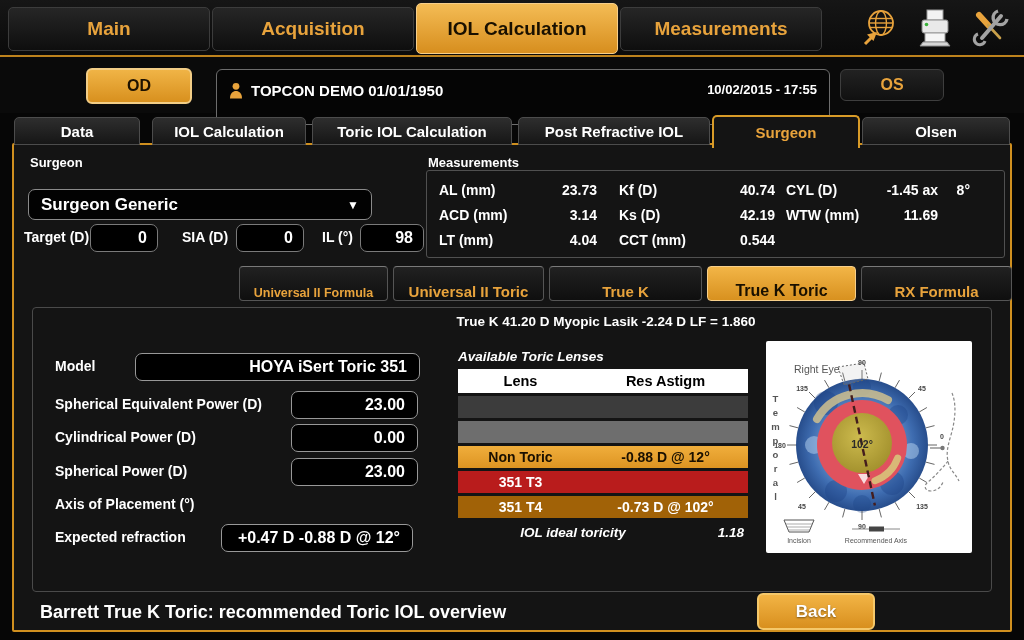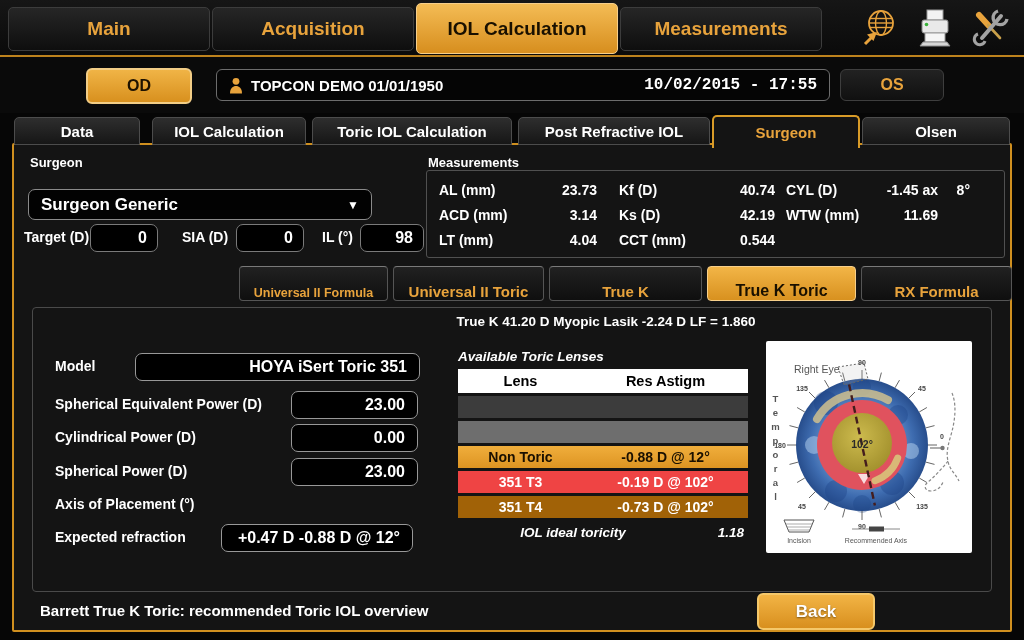--- a/index.html
+++ b/index.html
@@ -11,23 +11,23 @@
     color:#e8a33c;font-weight:bold;font-size:19px;display:flex;align-items:center;justify-content:center;cursor:default;}
   .nav-tab.t0{left:8px;width:200px}.nav-tab.t1{left:212px;width:200px}.nav-tab.t2{left:416px;width:200px}.nav-tab.t3{left:620px;width:200px}
   .nav-tab.active{top:3px;height:49px;background:linear-gradient(#f4bc55,#d78e1e);border-color:#f7cf8a;color:#191000;}
   .nav-icons{position:absolute;right:12px;top:7px;display:flex;gap:14px;align-items:center;height:42px;}
   .nav-icon{width:42px;height:42px;display:flex;align-items:center;justify-content:center;}
   
   .header{position:absolute;left:0;top:57px;width:1024px;height:56px;background:#0a0a0a;}
   .od-btn{position:absolute;left:86px;top:11px;width:102px;height:32px;background:linear-gradient(#f0b446,#d8901e);
     border:2px solid #f2cd86;border-radius:6px;color:#1d1200;font-weight:bold;font-size:16px;display:flex;align-items:center;justify-content:center;}
   .patient-bar{position:absolute;left:216px;top:12px;width:588px;height:30px;background:#050505;border:1px solid #6d6d6d;border-radius:6px;
-    display:flex;align-items:center;padding:0 12px;color:#fff;font-weight:bold;font-size:15px;}
+    display:flex;padding:12px 12px;color:#fff;font-weight:bold;font-size:15px;}
   .patient-bar .pname{margin-left:8px;flex:1;}
-  .patient-bar .pdate{font-size:16px;font-family:Liberation Mono, monospace;}
+  .patient-bar .pdate{font-size:13px;}
   .os-btn{position:absolute;left:840px;top:12px;width:102px;height:30px;background:linear-gradient(#222,#101010);
     border:1px solid #3e3e3e;border-radius:6px;color:#e8a33c;font-weight:bold;font-size:16px;display:flex;align-items:center;justify-content:center;}
   
   .tabstrip{position:absolute;left:0;top:115px;width:1024px;height:31px;z-index:3;}
   .tab{position:absolute;top:2px;height:26px;background:linear-gradient(#2e2e2e,#161616);border:1px solid #4c4c4c;border-radius:5px 5px 0 0;
     color:#fff;font-weight:bold;font-size:15px;display:flex;align-items:center;justify-content:center;}
   .tab.s0{left:14px;width:124px}.tab.s1{left:152px;width:152px}.tab.s2{left:312px;width:198px}
   .tab.s3{left:518px;width:190px}.tab.s4{left:712px;width:144px}.tab.s5{left:862px;width:146px}
   .tab.active{top:0;height:31px;background:#141414;border:2px solid #d89b28;border-bottom:none;color:#e8a33c;z-index:4;}
   
@@ -59,29 +59,29 @@
   .fld{position:absolute;height:26px;line-height:26px;background:#000;border:1px solid #989898;border-radius:7px;
     color:#fff;font-weight:bold;font-size:16px;text-align:right;padding:0 12px;}
   .res-heading{position:absolute;left:408px;top:6px;width:330px;text-align:center;color:#fff;font-weight:bold;font-size:13.5px;}
   .table-title{position:absolute;left:425px;top:41px;color:#fff;font-weight:bold;font-style:italic;font-size:13.5px;}
   .lens-table{position:absolute;left:425px;top:61px;width:290px;}
   .lt-header{display:flex;height:24px;background:#fff;color:#000;font-weight:bold;font-size:14.5px;align-items:center;}
   .lt-row{display:flex;height:22px;margin-top:3px;align-items:center;font-weight:bold;font-size:14px;color:#fff;}
   .c-lens{width:125px;text-align:center}.c-res{width:165px;text-align:center}
   .r0{background:#3c3c3c}.r1{background:#6e6e6e}
   .r2{background:linear-gradient(#f0ae3c,#dd9422);color:#1a1000}
-  .r3{background:#ef4444}.r4{background:#a16207}
+  .r3{background:#b91c1c}.r4{background:#a16207}
   .lt-footer{display:flex;margin-top:7px;color:#fff;font-weight:bold;font-style:italic;font-size:13.5px;}
   .lt-footer .f-label{flex:1;text-align:center}.lt-footer .f-val{width:56px;text-align:right;padding-right:4px;}
   
   .eye-box{position:absolute;left:733px;top:33px;width:206px;height:212px;background:#fff;border-radius:2px;}
   .temporal{position:absolute;left:4px;top:52px;writing-mode:vertical-lr;text-orientation:upright;font-size:9.5px;
     color:#555;letter-spacing:3px;font-weight:600;}
   
-  .status-text{position:absolute;left:26px;top:457px;color:#fff;font-weight:bold;font-size:15px;text-align:center;}
+  .status-text{position:absolute;left:26px;top:457px;color:#fff;font-weight:bold;font-size:18px;text-align:center;}
   .back-btn{position:absolute;left:743px;top:448px;width:114px;height:33px;background:linear-gradient(#f2b445,#d88f1e);
     border:2px solid #f5c86a;border-radius:6px;color:#fff;font-weight:bold;font-size:17px;
     display:flex;align-items:center;justify-content:center;text-shadow:0 1px 2px rgba(0,0,0,.45);}
 </style>
 </head>
 <body>
 
 <div class="screen">
 
   <div class="nav">
@@ -267,21 +267,20 @@
         <div class="lt-row r1">
           <span class="c-lens"></span>
           <span class="c-res"></span>
         </div>
         <div class="lt-row r2">
           <span class="c-lens">Non Toric</span>
           <span class="c-res">-0.88 D @ 12°</span>
         </div>
         <div class="lt-row r3">
           <span class="c-lens">351 T3</span>
-          <span class="c-res">-0.19 D @ 102°</span>
         </div>
         <div class="lt-row r4">
           <span class="c-lens">351 T4</span>
           <span class="c-res">-0.73 D @ 102°</span>
         </div>
         <div class="lt-footer">
           <span class="f-label">IOL ideal toricity</span>
           <span class="f-val">1.18</span>
         </div>
       </div>

